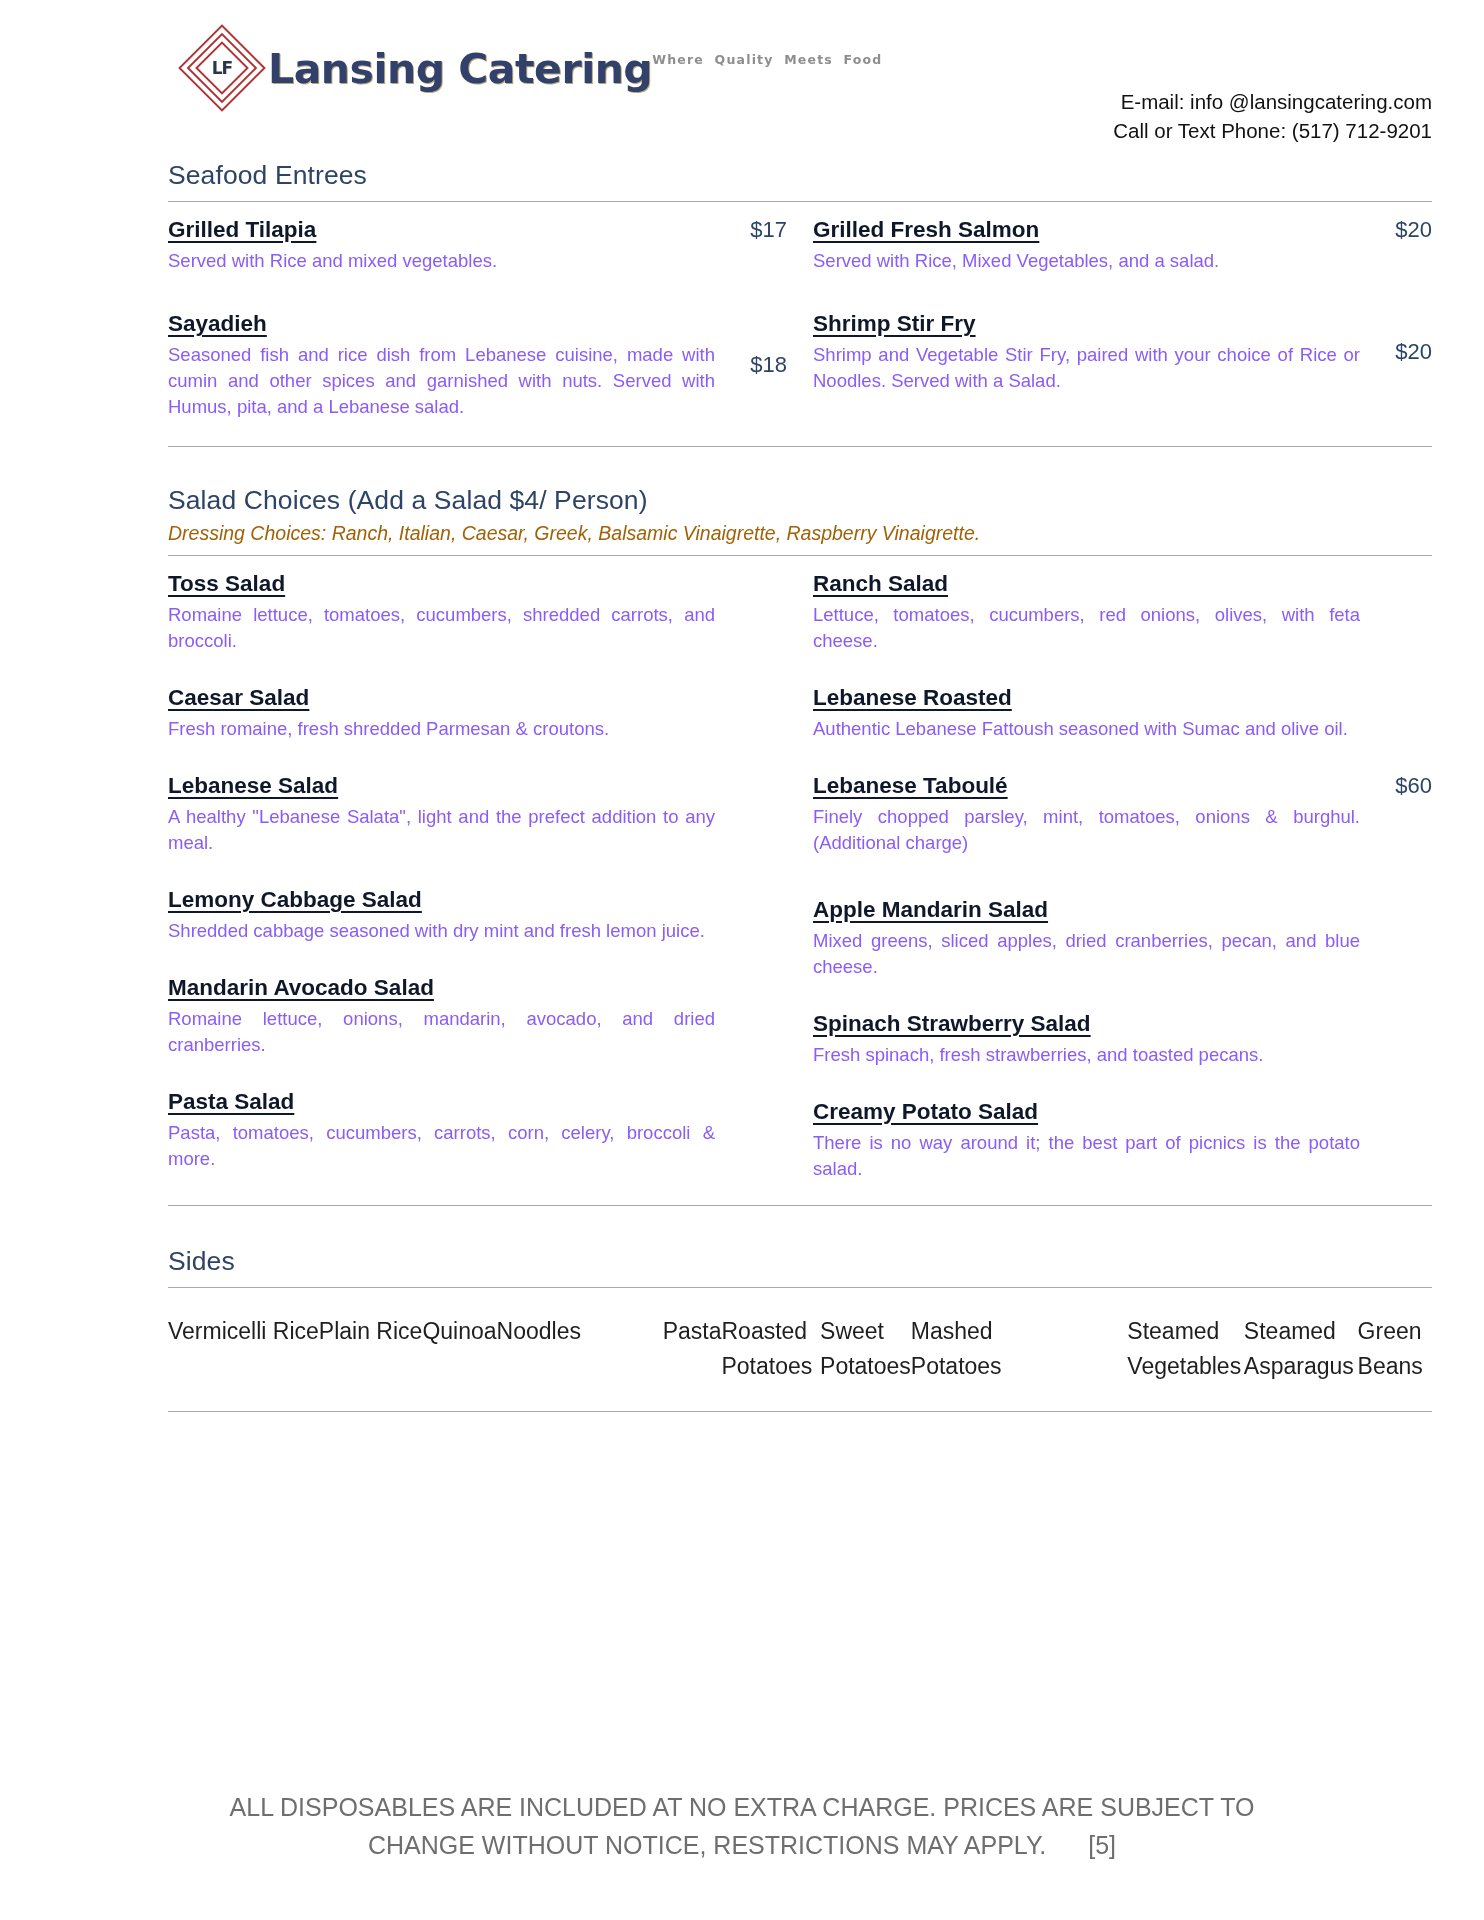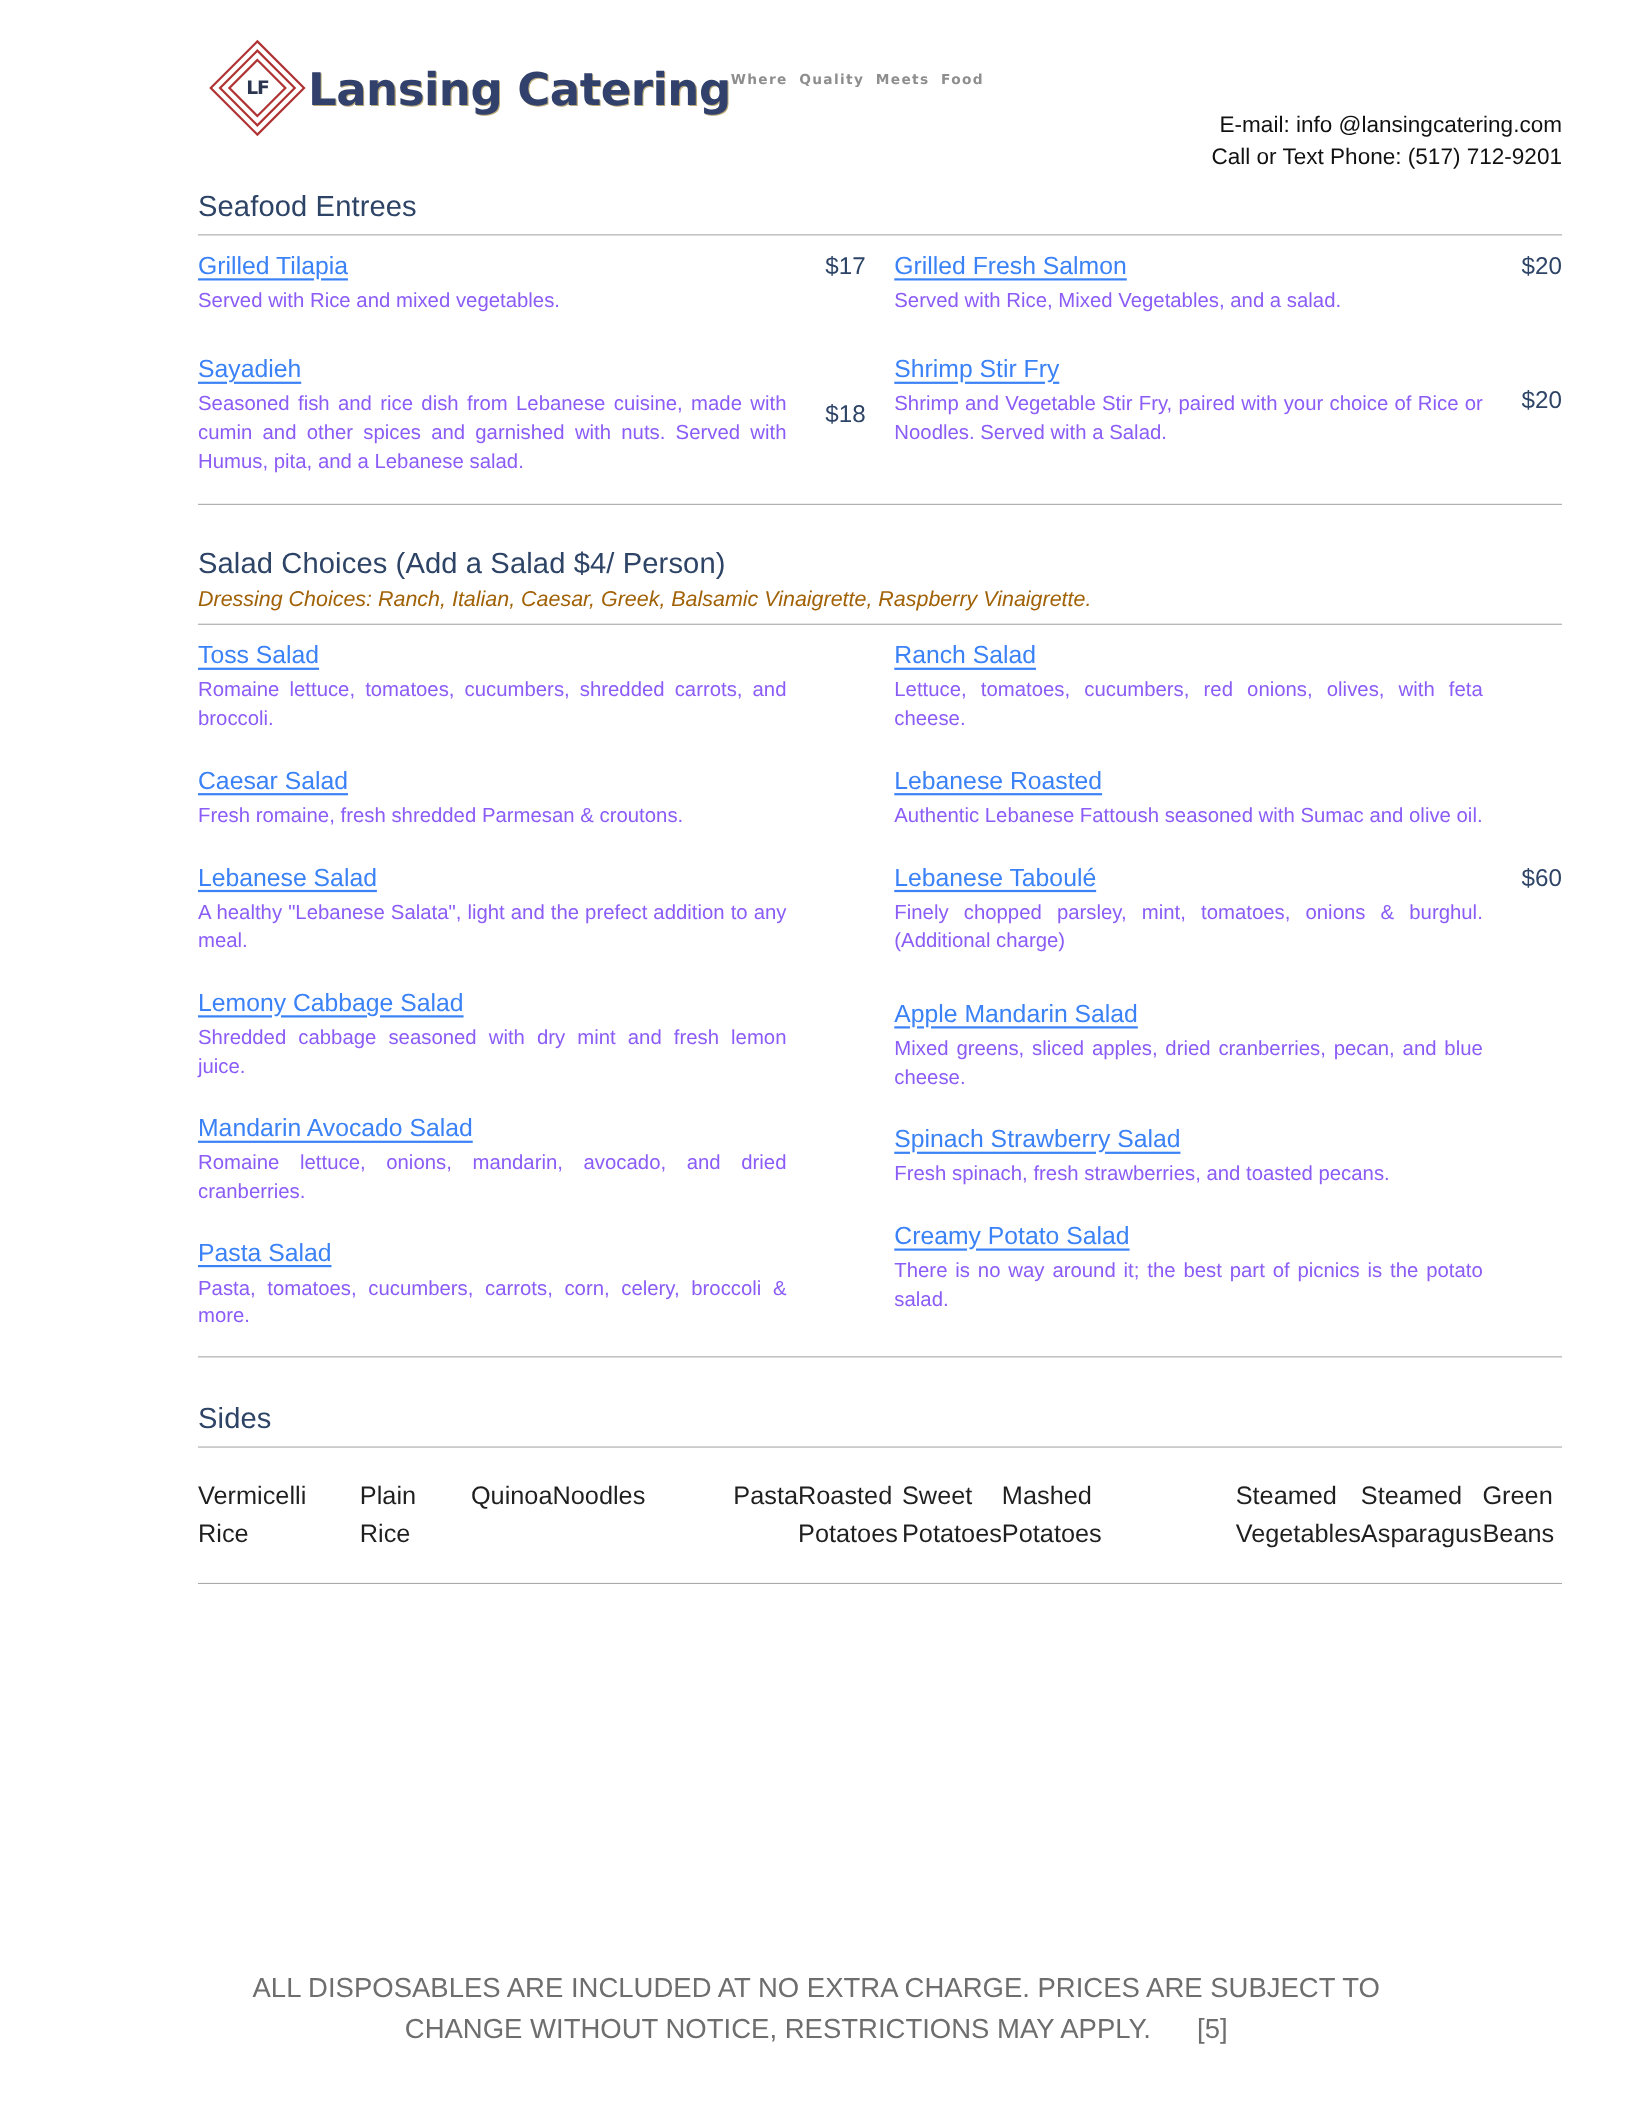--- a/index.html
+++ b/index.html
@@ -9,21 +9,21 @@
   }
   body {
     width: 1484px; height: 1920px;
     font-family: "Liberation Sans", sans-serif;
     color: #333;
     position: relative;
     overflow: hidden;
   }
   .page {
     width: 1484px; height: 1920px;
-    padding: 12px;
+    padding: 0;
     position: relative;
   }
 
   
   .header {
     display: flex;
     align-items: flex-start;
     justify-content: space-between;
     padding: 26px 52px 0 180px;
     height: 150px;
@@ -105,26 +105,26 @@
   .menu-grid {
     display: grid;
     grid-template-columns: 1fr 1fr;
     column-gap: 26px;
   }
   .mcol { display: flex; flex-direction: column; }
   .item { display: flex; align-items: flex-start; }
   .item-body { flex: 1 1 auto; min-width: 0; }
   .item-title {
     font-size: 22.5px;
-    color: #3b82f6;
+    color: #0f172a;
     text-decoration: underline;
     text-underline-offset: 4px;
     line-height: 1.25;
     margin: 0;
-    font-weight: normal;
+    font-weight: bold;
     display: inline-block;
   }
   .item-desc {
     font-size: 18.5px;
     color: #8b5cf6;
     line-height: 1.4;
     text-align: justify;
     margin: 4px 0 0 0;
   }
   .item-price {

